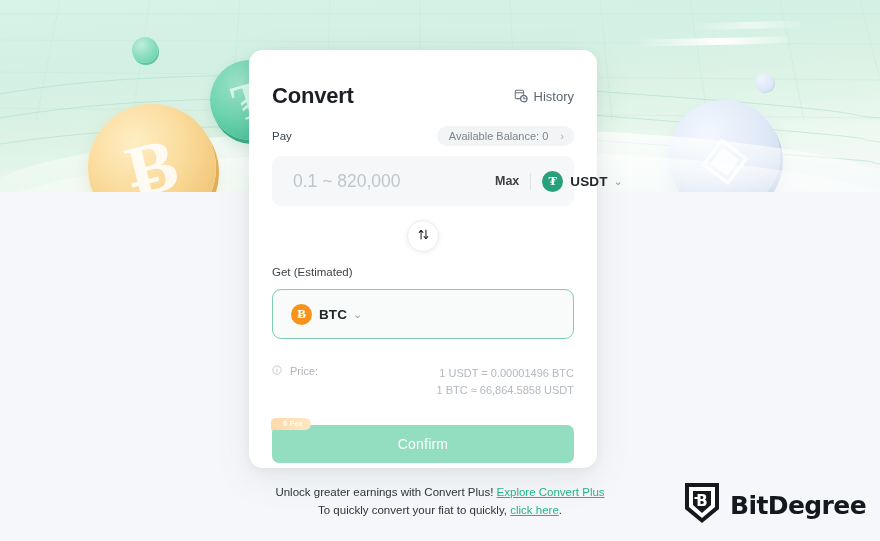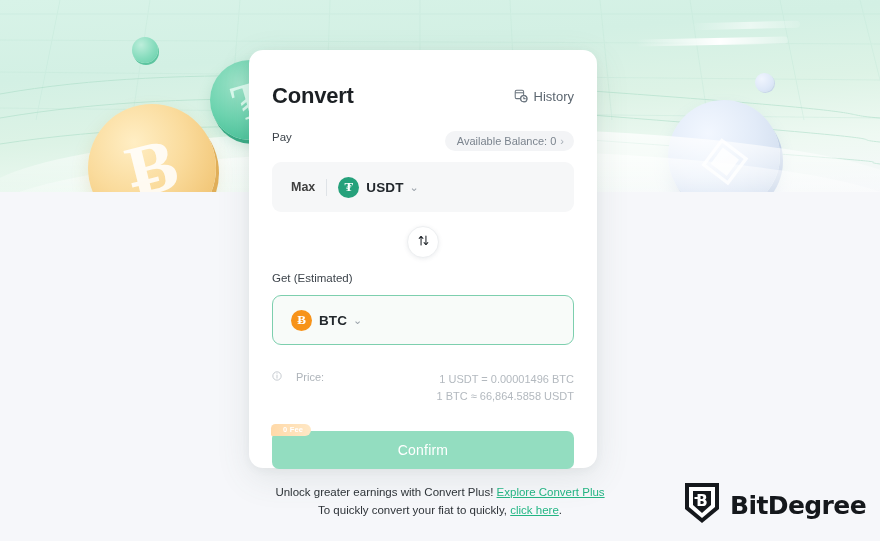--- a/index.html
+++ b/index.html
@@ -161,34 +161,34 @@
     gap: 6px;
     font-size: 13px;
     color: #5c6670;
     cursor: pointer;
   }
   #history-btn svg { display: block; }
 
   
   #pay-row {
     display: flex;
-    align-items: flex-start;
+    align-items: center;
     justify-content: space-between;
-    margin-top: 22px;
+    margin-top: 16px;
     height: 22px;
   }
   .field-label {
     font-size: 11.5px;
     color: #3d444b;
     font-weight: 500;
   }
   #balance-pill {
     display: flex;
     align-items: center;
-    gap: 4px;
+    gap: 12px;
     background: #f3f4f6;
     border-radius: 12px;
     padding: 4px 10px 4px 12px;
     font-size: 11px;
     color: #7b848e;
     cursor: pointer;
   }
   #balance-pill .chev {
     font-size: 11px;
     color: #a6aeb6;
@@ -291,21 +291,21 @@
   
   #price-block {
     margin-top: 26px;
     display: flex;
     justify-content: space-between;
     align-items: flex-start;
   }
   #price-left {
     display: flex;
     align-items: center;
-    gap: 14px;
+    gap: 8px;
     font-size: 11px;
     color: #aeb4ba;
   }
   #price-right {
     text-align: right;
     font-size: 11px;
     color: #b3b9bf;
     line-height: 17px;
   }
 
@@ -445,20 +445,21 @@
 
   <div id="pay-row">
     <span class="field-label">Pay</span>
     <div id="balance-pill">
       <span>Available Balance: 0</span>
       <span class="chev">›</span>
     </div>
   </div>
 
   <div class="amount-box" id="pay-box">
+    <input class="amount-input" id="pay-input" type="text" placeholder="0.1 ~ 820,000" style="">
     <div class="box-right">
       <span id="max-btn">Max</span>
       <span class="vdivider"></span>
       <div class="token-select">
         <span class="token-icon usdt">₮</span>
         <span class="token-name">USDT</span>
         <span class="token-chev">⌄</span>
       </div>
     </div>
   </div>

